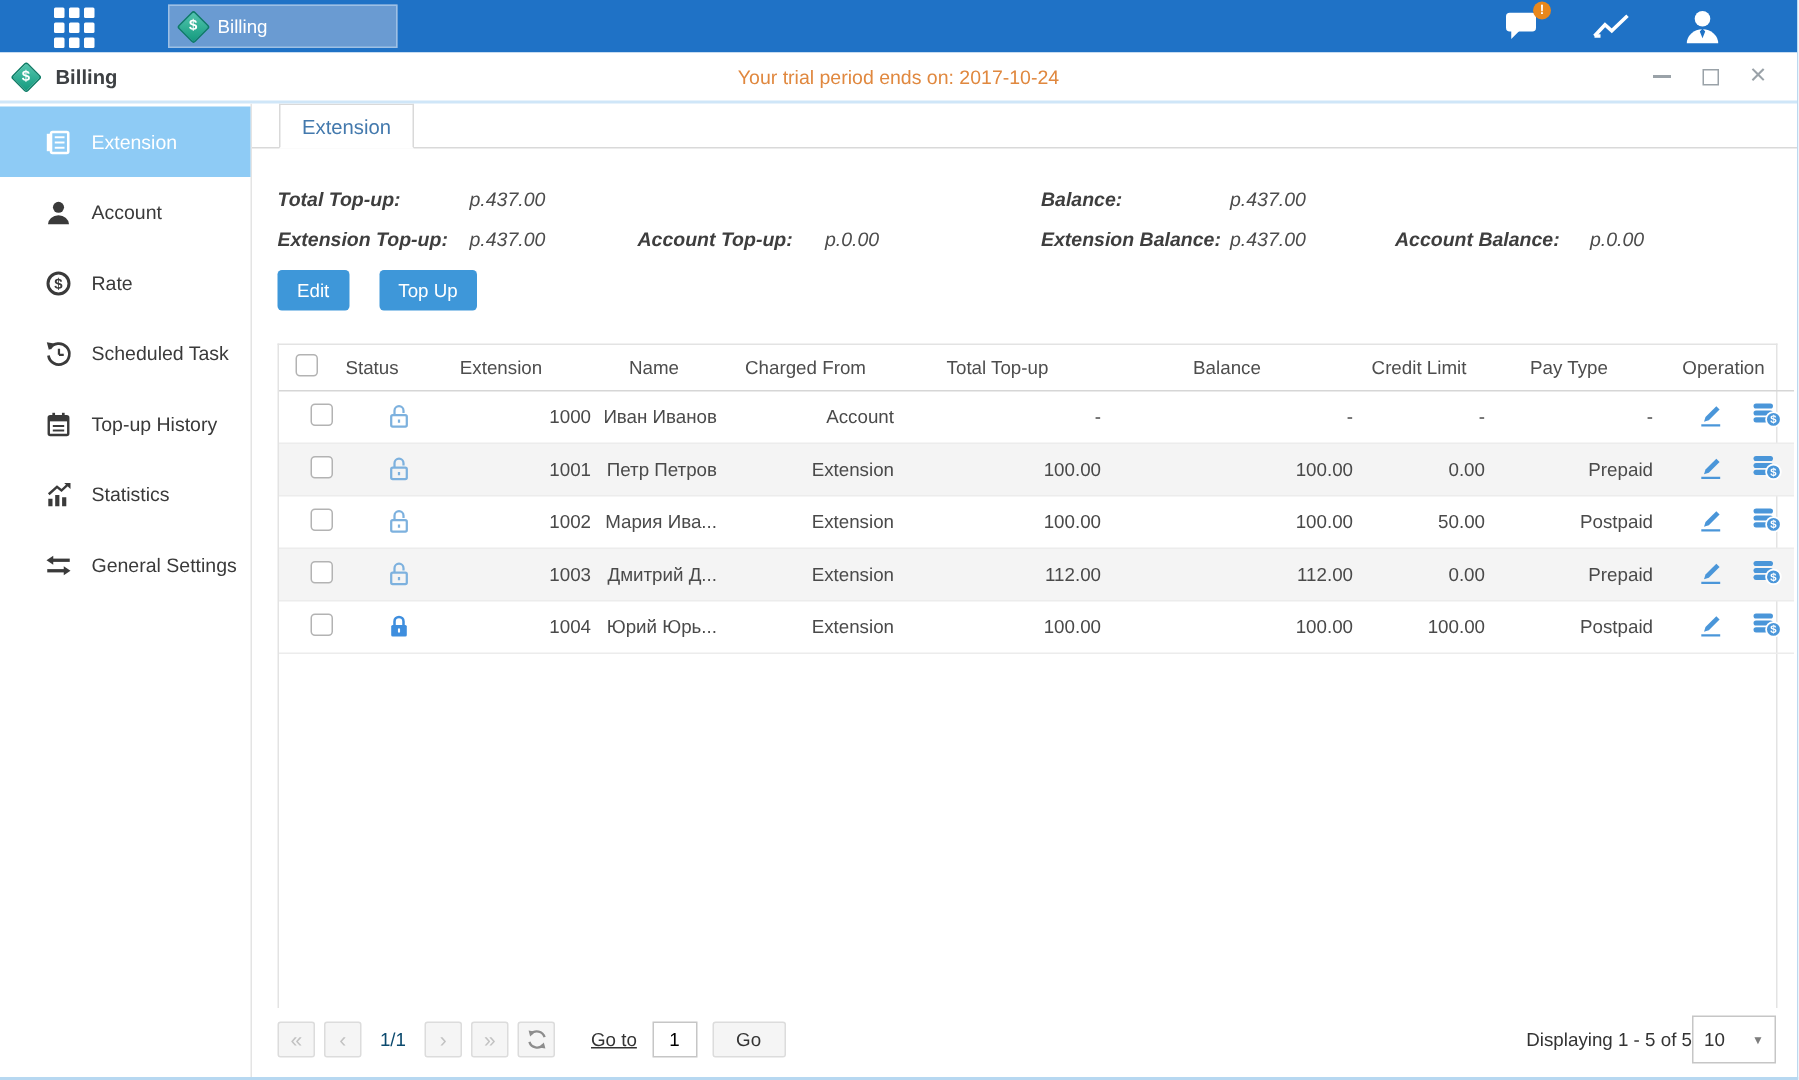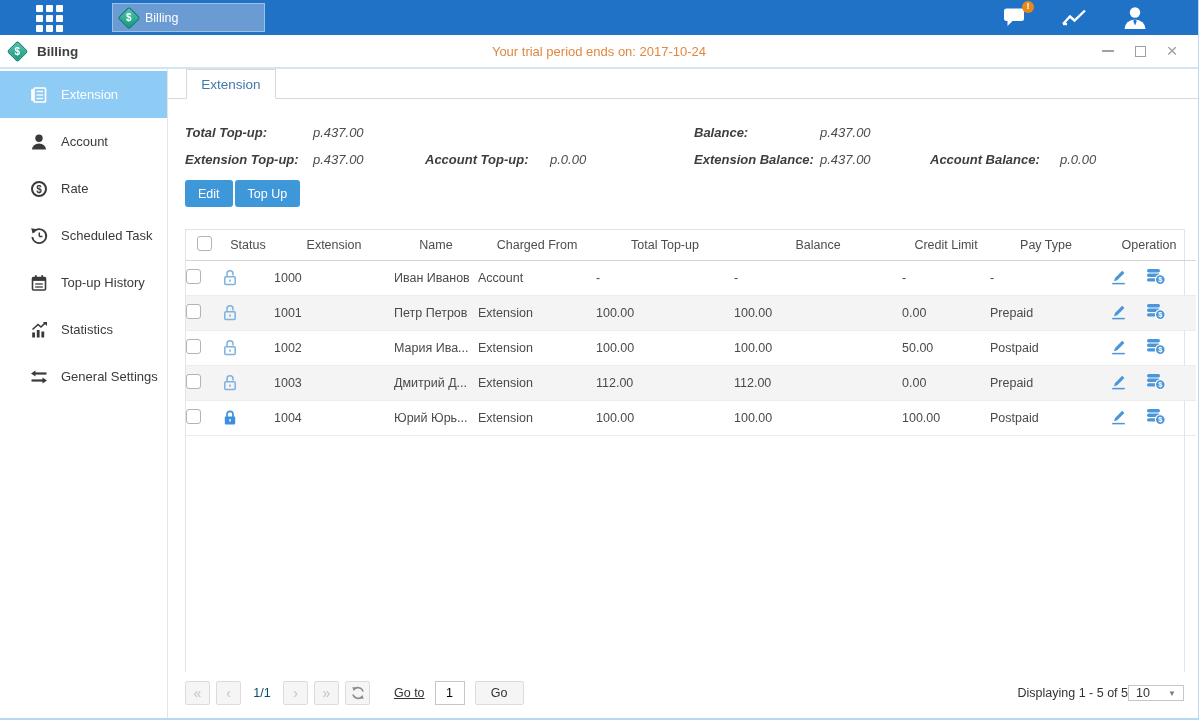--- a/index.html
+++ b/index.html
@@ -39,44 +39,44 @@
   .main { flex:1; display:flex; flex-direction:column; min-width:0; }
   .tabbar { height:30px; border-bottom:1px solid #d9d9d9; display:flex; align-items:flex-end; flex:0 0 auto; }
   .tab { margin-left:18px; width:90px; height:30px; background:#fff; border:1px solid #d9d9d9; border-bottom:1px solid #fff; margin-bottom:-1px; display:flex; align-items:center; justify-content:center; color:#4379ad; font-size:13.5px; cursor:pointer; }
 
   .summary { margin:26px 0 0 17px; display:grid; grid-template-columns:128px 112px 125px 144px 126px 110px 130px 1fr; row-gap:12px; font-size:13px;font-style:italic; }
   .summary .lbl { font-weight:bold; color:#3e3e3e; }
   .summary .val { color:#4c4c4c; }
   .g1{grid-column:1} .g2{grid-column:2} .g3{grid-column:3} .g4{grid-column:4} .g5{grid-column:5} .g6{grid-column:6} .g7{grid-column:7} .g8{grid-column:8}
   .r1{grid-row:1} .r2{grid-row:2}
 
-  .toolbar { margin:13px 0 0 17px; display:flex; gap:2px; flex:0 0 auto; }
+  .toolbar { margin:13px 0 0 17px; display:flex; gap:20px; flex:0 0 auto; }
   .btn { background:#3e97d9; color:#fff; border:none; border-radius:3px; height:27px; padding:0 13px; font-size:12.5px; font-family:"Liberation Sans",sans-serif; cursor:pointer; }
 
   .tablewrap { margin:22px 13px 0 17px; flex:1; border:1px solid #e3e3e3; border-bottom:none; min-height:0; }
   table { width:100%; border-collapse:collapse; table-layout:fixed; font-size:12.5px; }
   col.c-cb{width:36px} col.c-status{width:52px} col.c-ext{width:120px} col.c-name{width:84px} col.c-charged{width:118px} col.c-total{width:138px} col.c-bal{width:168px} col.c-credit{width:88px} col.c-pay{width:112px} col.c-op{width:94px}
   thead th { height:30px; font-weight:normal; color:#4d4d4d; border-bottom:1px solid #d6d6d6; text-align:center; }
-  tbody td { height:35px; color:#4a4a4a; text-align:left; border-bottom:1px solid #ececec; overflow:hidden; white-space:nowrap; }
+  tbody td { height:35px; color:#4a4a4a; text-align:right; border-bottom:1px solid #ececec; overflow:hidden; white-space:nowrap; }
   tbody tr:nth-child(even) { background:#f4f4f4; }
   .cb { width:15px; height:15px; border:1px solid #b3b3b3; border-radius:3px; background:#fff; display:inline-block; cursor:pointer; }
   .lock svg { vertical-align:middle; }
   .lock .lk-closed { display:none; }
   .lock.locked .lk-closed { display:inline; }
   .ops span { display:inline-block; margin:0 8px; cursor:pointer; vertical-align:middle; }
 
   
   .pager { height:46px; flex:0 0 auto; display:flex; align-items:center; padding:0 14px 4px 17px; gap:6px; font-size:12.5px; color:#333; }
   .pg-btn { width:25px; height:24px; background:#f5f5f5; border:1px solid #dcdcdc; border-radius:2px; color:#c2c2c2; font-size:14px; display:flex; align-items:center; justify-content:center; cursor:pointer; }
   .pg-num { width:30px; text-align:center; color:#0c4a6e; }
   .goto-lbl { margin-left:18px;text-decoration:underline; }
   .goto-input { width:30px; height:24px; border:1px solid #c6c6c6; text-align:center; font-size:12.5px; font-family:"Liberation Sans",sans-serif; margin:0 4px; }
   .go-btn { width:49px; height:24px; background:#f5f5f5; border:1px solid #dcdcdc; border-radius:2px; font-size:12.5px; color:#333; cursor:pointer; font-family:"Liberation Sans",sans-serif; }
   .pg-right { margin-left:auto; display:flex; align-items:center; }
-  .psize { width:56px; height:16px; border:1px solid #c6c6c6; background:#fff; display:flex; align-items:center; justify-content:space-between; padding:0 7px; cursor:pointer; }
+  .psize { width:56px; height:32px; border:1px solid #c6c6c6; background:#fff; display:flex; align-items:center; justify-content:space-between; padding:0 7px; cursor:pointer; }
   .psize .caret { font-size:8px; color:#7d7d7d; }
 </style>
 </head>
 <body>
 
 <div class="screen">
 
   <div class="topbar">
     <div class="apps-grid">
       <i></i>

